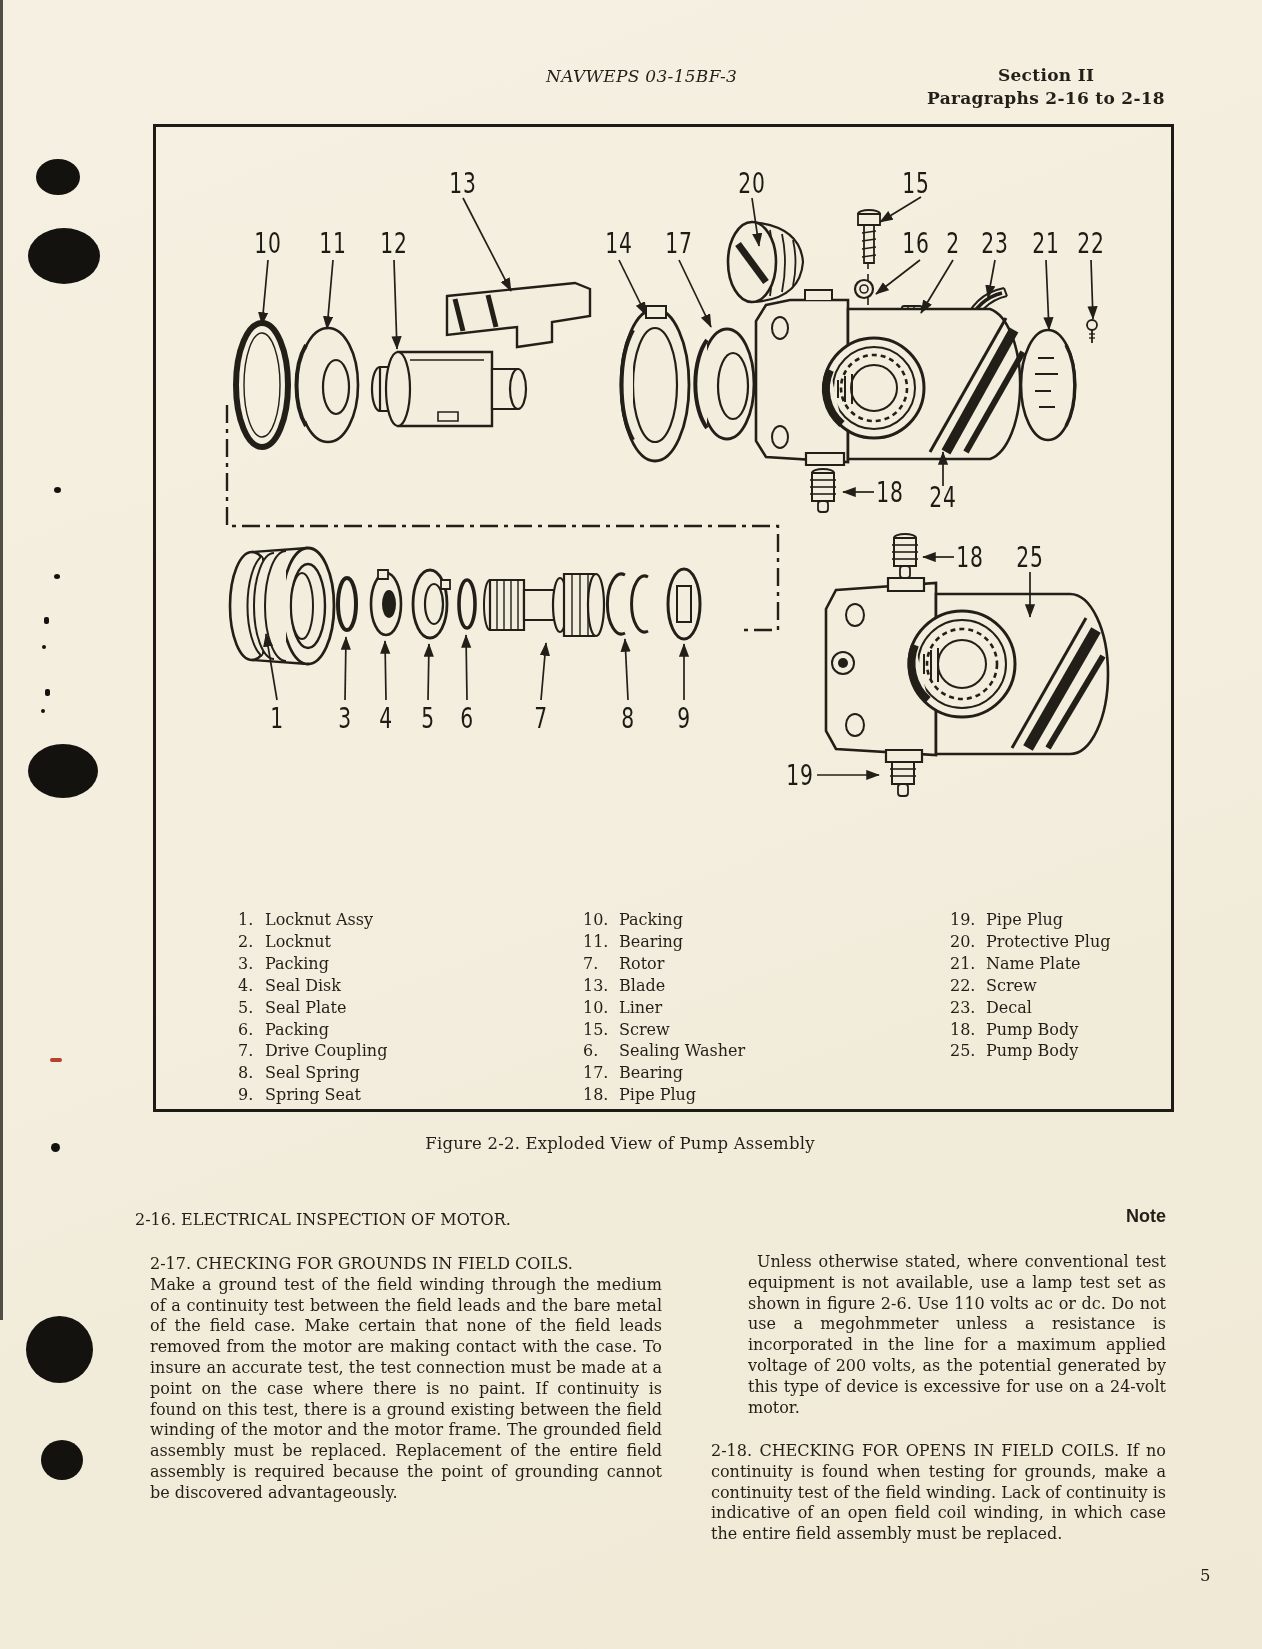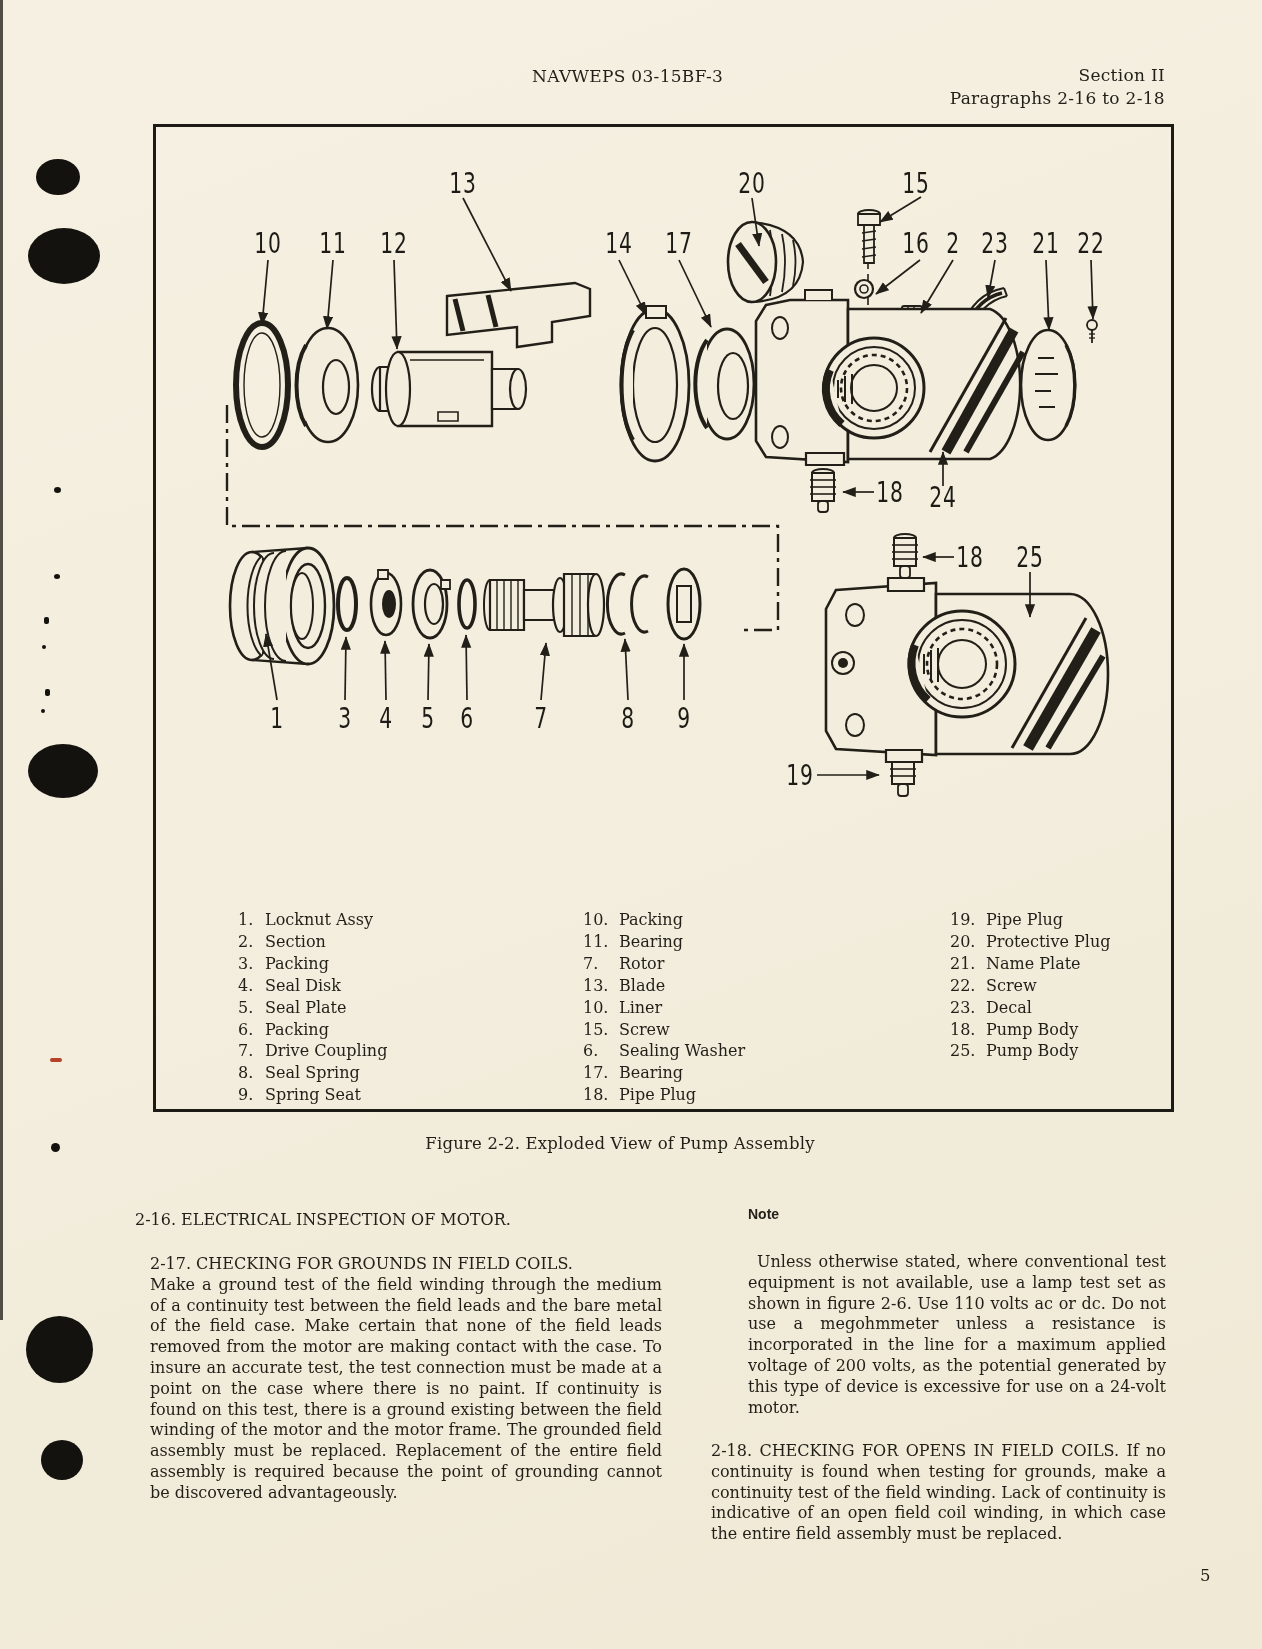--- a/index.html
+++ b/index.html
@@ -5,35 +5,35 @@
   html,body{margin:0;padding:0;}
   body{
     width:1262px;height:1649px;position:relative;
     background:linear-gradient(160deg,#f5f0e1 0%,#f2eddc 55%,#efe9d5 100%);
     font-family:"DejaVu Serif","Liberation Serif",serif;
     color:#221f18;overflow:hidden;
   }
   .abs{position:absolute;}
   
   .hdr{font-size:17px;letter-spacing:.3px;white-space:nowrap;}
-  .hdr-right{text-align:right;line-height:23px;}
+  .hdr-right{text-align:center;line-height:23px;font-weight:bold;}
   
   .figbox{left:153px;top:124px;width:1015px;height:982px;border:3px solid #1d1b15;}
   
   .legend-col{font-size:16px;line-height:21.9px;white-space:nowrap;}
   .legend-row{display:flex;}
   .lg-num{display:inline-block;margin-right:7px;}
   [data-legend-col="col1"] .lg-num{min-width:20px;}
   [data-legend-col="col2"] .lg-num,[data-legend-col="col3"] .lg-num{min-width:29px;}
   
   .caption{left:0;top:1134px;width:1240px;text-align:center;font-size:16.5px;letter-spacing:.2px;}
   
   .coltext{font-size:16px;line-height:20.8px;text-align:justify;}
   .heading-line{white-space:nowrap;}
-  .note-head{font-family:"Liberation Sans","DejaVu Sans",sans-serif;font-weight:bold;font-size:14px;text-align:left;}
+  .note-head{font-family:"Liberation Sans","DejaVu Sans",sans-serif;font-weight:bold;font-size:18px;text-align:right;}
   .indent1{text-indent:9px;}
   .pagenum{font-size:16.5px;}
   
   .callout{
     position:absolute;font-family:"DejaVu Sans","Liberation Sans",sans-serif;
     font-size:26px;color:#1d1b15;letter-spacing:1px;
     transform:translate(-50%,-50%) scale(.78,1.06);
     white-space:nowrap;
   }
   
@@ -54,21 +54,21 @@
 <div class="blot" style="left:44px;top:617px;width:5px;height:7px;border-radius:2px;"></div>
 <div class="blot" style="left:42px;top:645px;width:4px;height:4px;"></div>
 <div class="blot" style="left:45px;top:689px;width:5px;height:7px;border-radius:2px;"></div>
 <div class="blot" style="left:41px;top:709px;width:4px;height:4px;"></div>
 <div class="blot" style="left:28px;top:744px;width:70px;height:54px;"></div>
 <div class="blot" style="left:50px;top:1058px;width:12px;height:4px;background:#b5432a;border-radius:2px;"></div>
 <div class="blot" style="left:51px;top:1143px;width:9px;height:9px;"></div>
 <div class="blot" style="left:26px;top:1316px;width:67px;height:67px;"></div>
 <div class="blot" style="left:41px;top:1440px;width:42px;height:40px;"></div>
 
-<div class="abs hdr" style="left:532px;top:66px;">NAVWEPS 03-15BF-3</div>
+<div class="abs hdr" style="left:546px;top:66px;font-style:italic;">NAVWEPS 03-15BF-3</div>
 <div class="abs hdr hdr-right" style="right:97px;top:64px;">
   <div>Section II</div>
   <div>Paragraphs 2-16 to 2-18</div>
 </div>
 
 <div class="abs figbox"></div>
 
 <svg class="art" width="1262" height="1649" viewBox="0 0 1262 1649">
   <defs>
     <marker id="ah" markerWidth="9" markerHeight="8" refX="7.5" refY="3" orient="auto">
@@ -357,21 +357,21 @@
     <div class="callout" style="left: 800px; top: 775px;">19</div>
   </div>
 
 <div class="abs legend-col" style="left:238px;top:909px;" data-legend-col="col1">
     <div class="legend-row">
       <span class="lg-num">1.</span>
       <span class="lg-name">Locknut Assy</span>
     </div>
     <div class="legend-row">
       <span class="lg-num">2.</span>
-      <span class="lg-name">Section</span>
+      <span class="lg-name">Locknut</span>
     </div>
     <div class="legend-row">
       <span class="lg-num">3.</span>
       <span class="lg-name">Packing</span>
     </div>
     <div class="legend-row">
       <span class="lg-num">4.</span>
       <span class="lg-name">Seal Disk</span>
     </div>
     <div class="legend-row">

